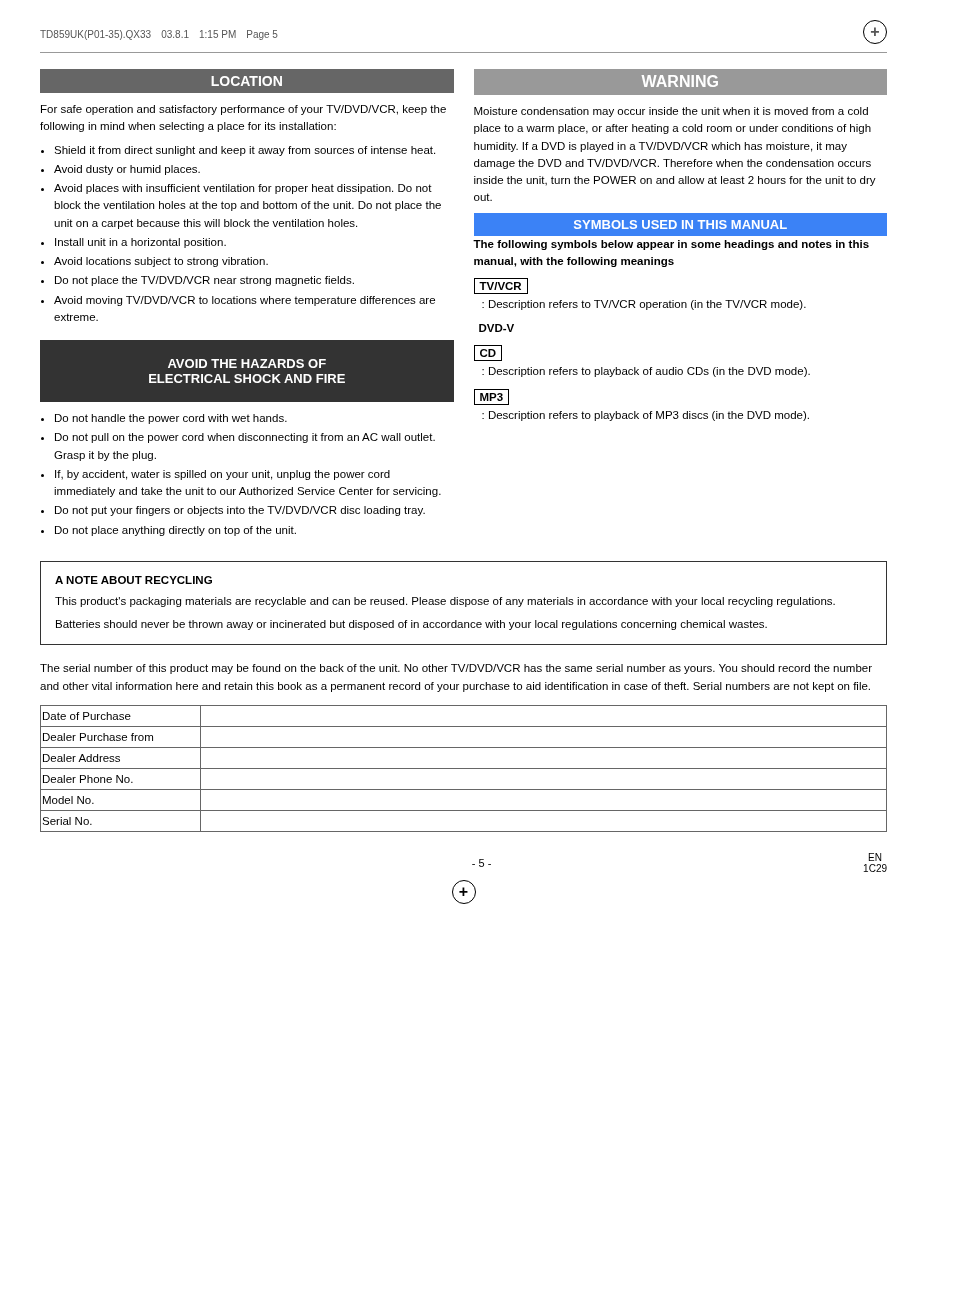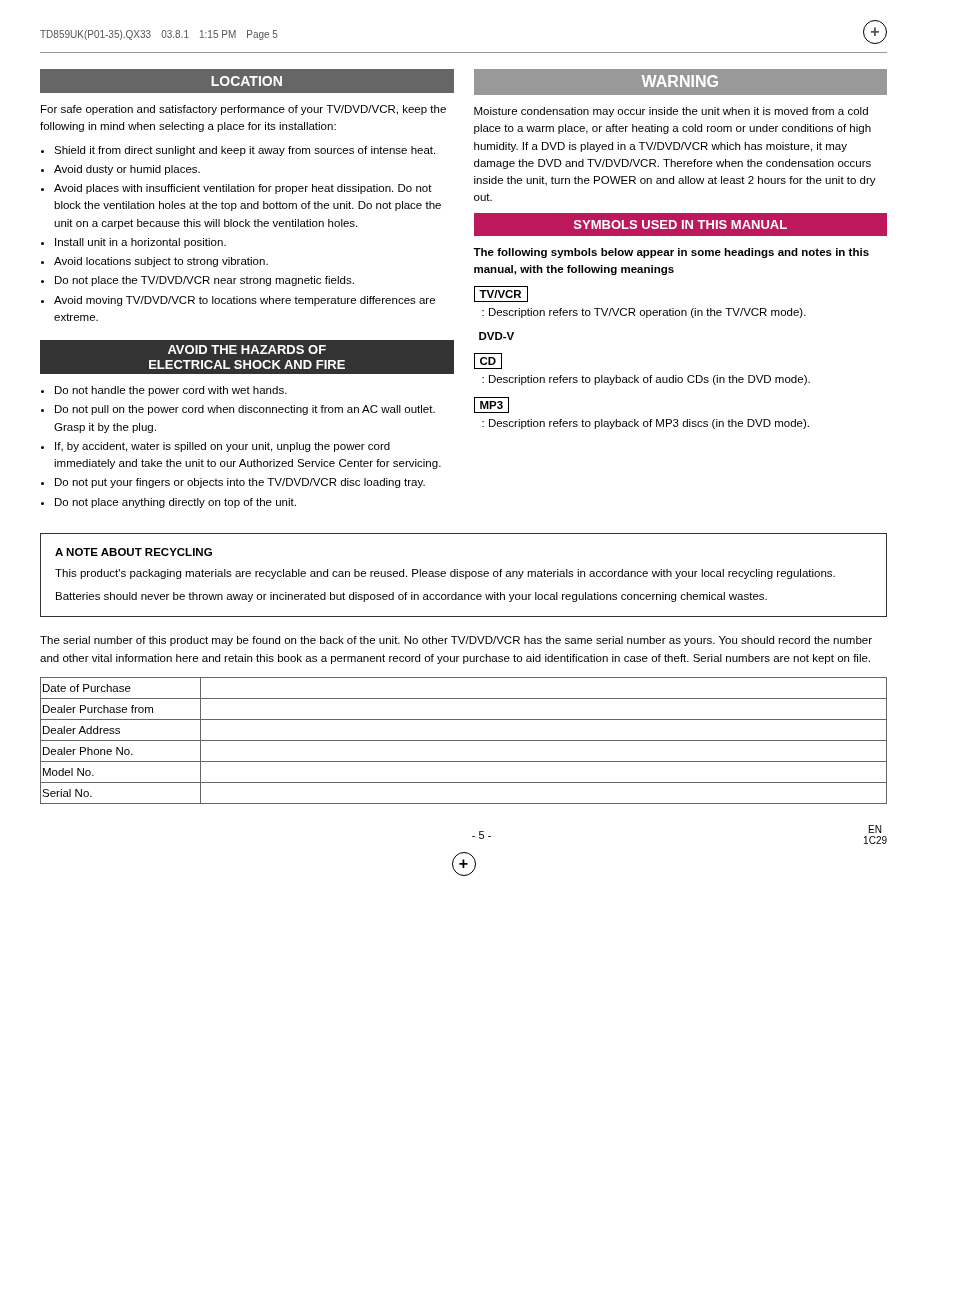--- a/index.html
+++ b/index.html
@@ -56,27 +56,26 @@
       background: #999;
       color: #fff;
       text-align: center;
       font-size: 16px;
       font-weight: bold;
       padding: 4px 8px;
       margin-bottom: 8px;
     }
 
     .symbols-header {
-      background: #be185d;
+      background: #3b82f6;
       color: #fff;
       text-align: center;
       font-size: 13px;
       font-weight: bold;
       padding: 4px 8px;
-      margin-bottom: 8px;
     }
 
     .body-text {
       font-size: 11.5px;
       line-height: 1.5;
       margin-bottom: 6px;
     }
     .bullet-list {
       padding-left: 14px;
       margin-bottom: 6px;
@@ -86,21 +85,21 @@
       line-height: 1.5;
       margin-bottom: 2px;
     }
 
     .hazard-header {
       background: #333;
       color: #fff;
       text-align: center;
       font-size: 13px;
       font-weight: bold;
-      padding: 2px 8px;
+      padding: 16px 8px;
       margin-bottom: 8px;
       margin-top: 14px;
     }
 
     .symbol-bold-intro {
       font-size: 11.5px;
       font-weight: bold;
       line-height: 1.5;
       margin-bottom: 8px;
     }

